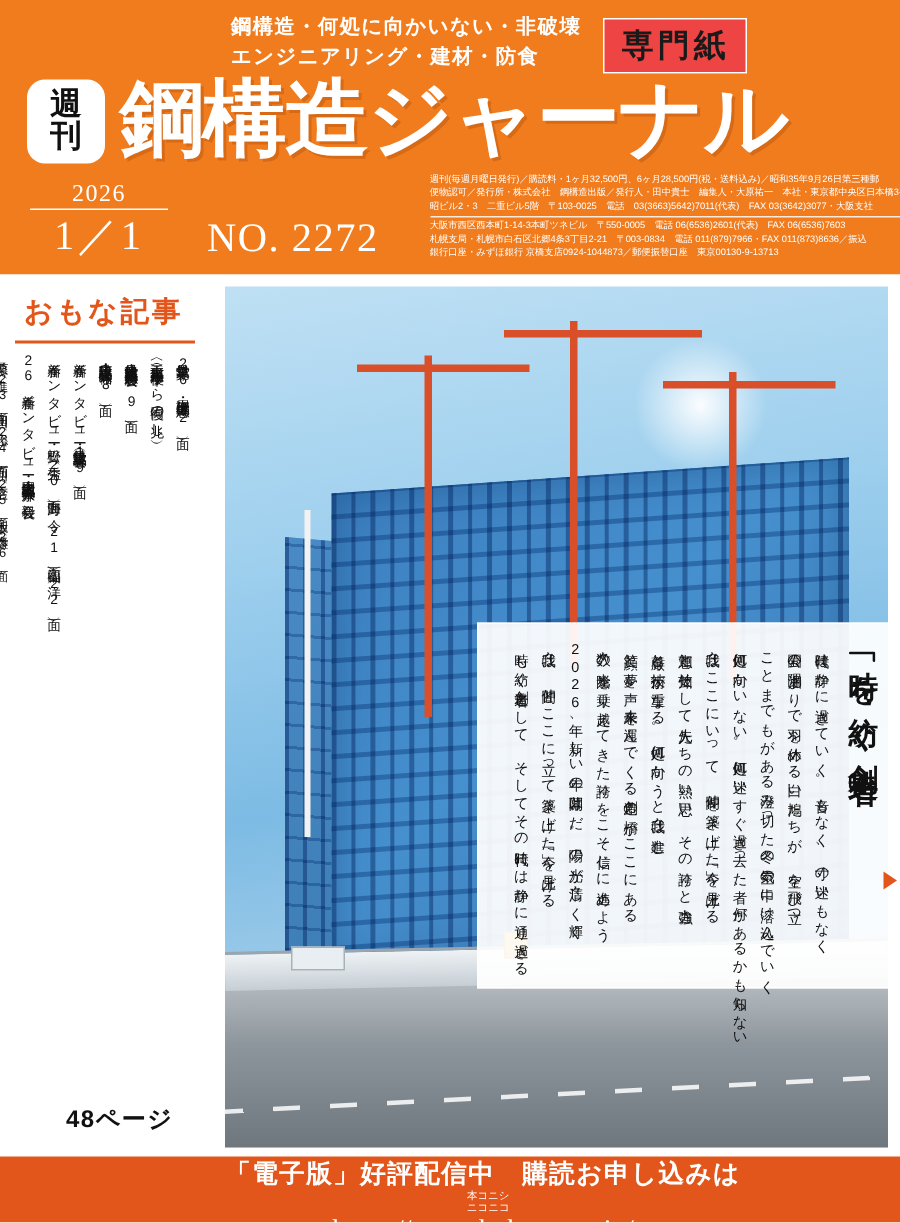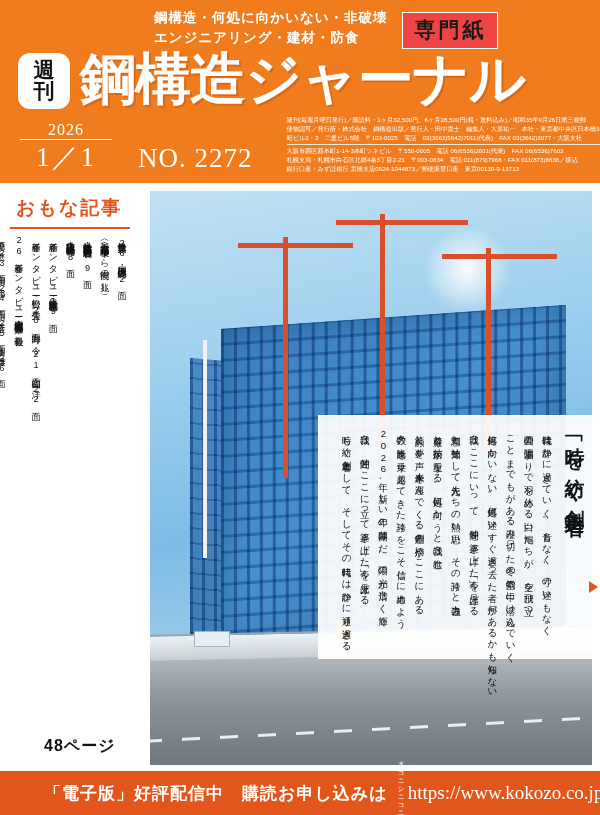--- a/index.html
+++ b/index.html
@@ -307,20 +307,21 @@
   
   .footer {
     position:absolute;
     left:0; right:0; bottom:0;
     height:44px;
     background:#e2561b;
     display:flex;
     align-items:center;
     padding-left:44px;
     color:#ffffff;
+    flex-direction:column;
   }
   .foot-text {
     font-family:"Liberation Sans", sans-serif;
     font-weight:bold;
     font-size:17px;
     letter-spacing:1px;
     white-space:nowrap;
   }
   .foot-small {
     font-family:"Liberation Sans", sans-serif;

